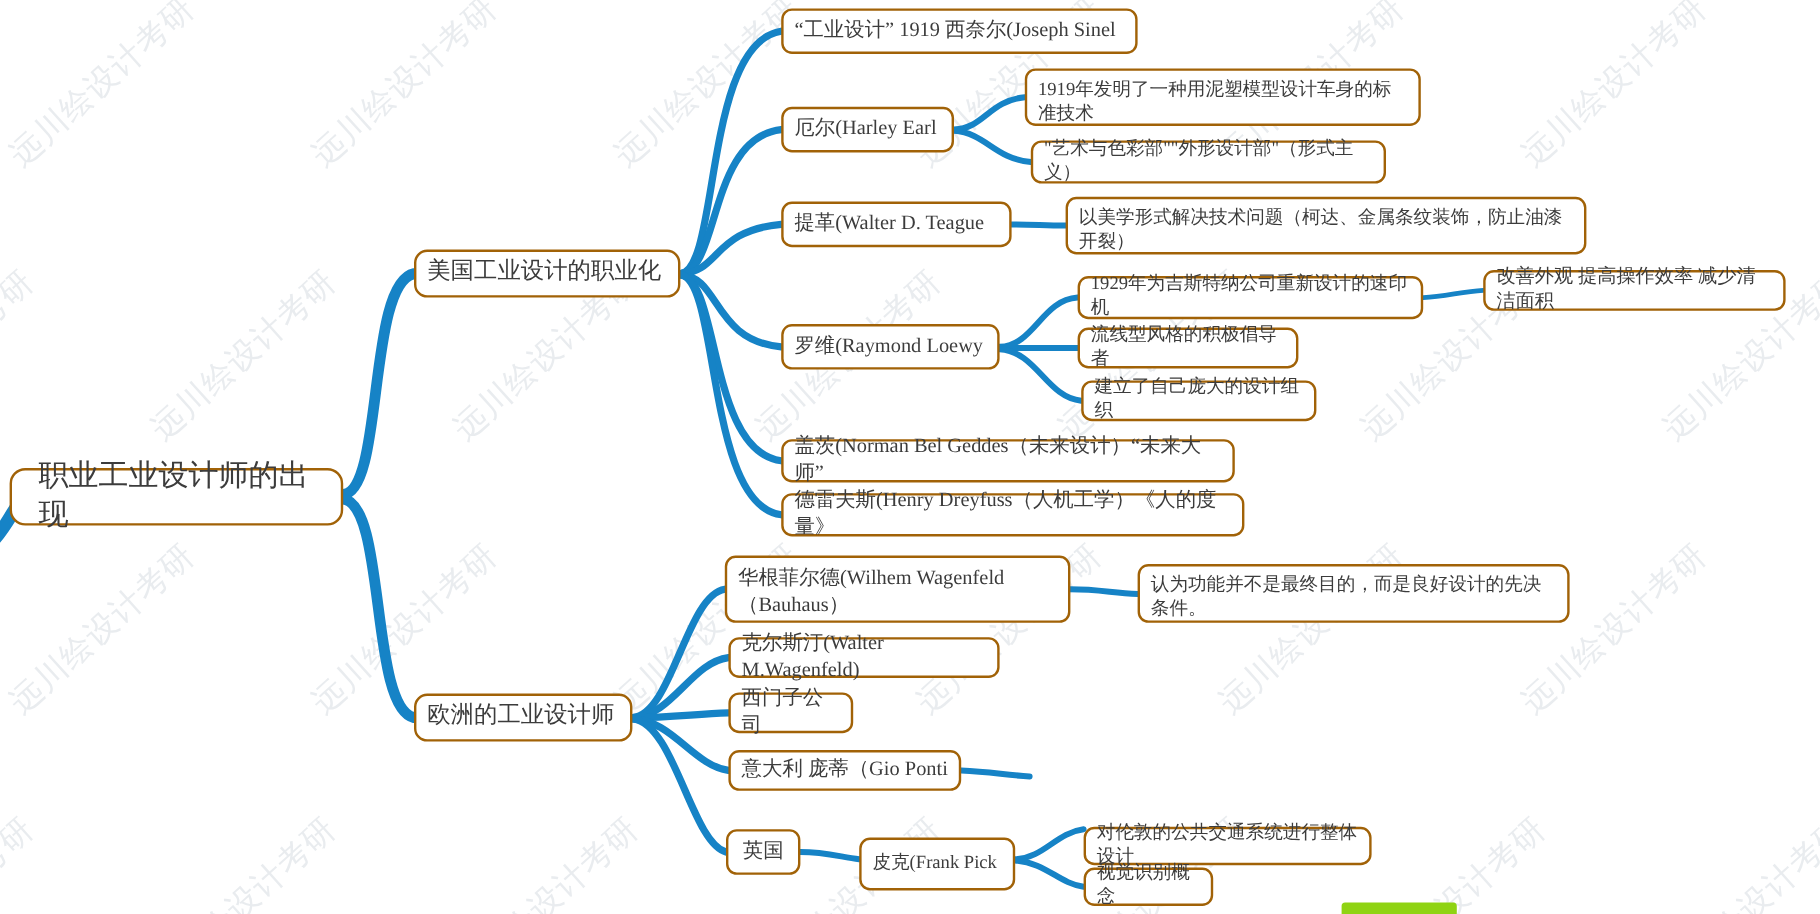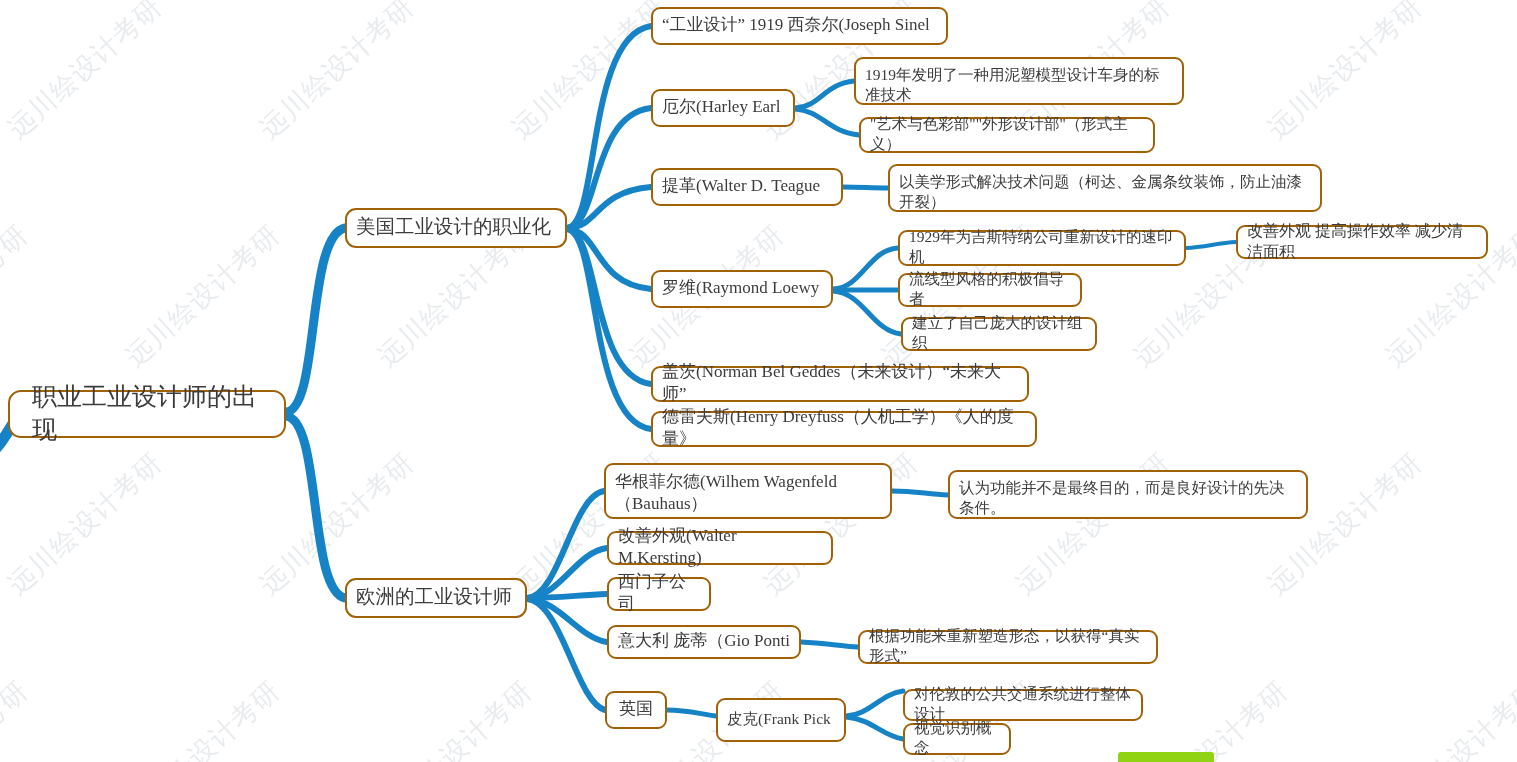--- a/index.html
+++ b/index.html
@@ -220,31 +220,28 @@
       <div class="node level2" style="left: 651px; top: 411px; width: 386px; height: 36px;">
         <span>德雷夫斯(Henry Dreyfuss（人机工学）《人的度量》</span>
       </div>
       <div class="node level2 wrap" style="left: 604px; top: 463px; width: 288px; height: 56px;">
         <span>华根菲尔德(Wilhem Wagenfeld（Bauhaus）</span>
       </div>
       <div class="node level3 wrap" style="left: 948px; top: 470px; width: 360px; height: 49px; justify-content: center;">
         <span>认为功能并不是最终目的，而是良好设计的先决条件。</span>
       </div>
       <div class="node level2" style="left: 607px; top: 531px; width: 226px; height: 34px;">
-        <span>改善外观(Walter M.Kersting)</span>
+        <span>克尔斯汀(Walter M.Wagenfeld)</span>
       </div>
       <div class="node level2" style="left: 607px; top: 577px; width: 104px; height: 34px;">
         <span>西门子公司</span>
       </div>
       <div class="node level2" style="left: 607px; top: 625px; width: 194px; height: 34px;">
         <span>意大利  庞蒂（Gio Ponti</span>
       </div>
-      <div class="node level3" style="left: 858px; top: 630px; width: 300px; height: 34px;">
-        <span>根据功能来重新塑造形态，以获得“真实形式”</span>
-      </div>
       <div class="node level2" style="left: 605px; top: 691px; width: 62px; height: 38px; justify-content: center;">
         <span>英国</span>
       </div>
       <div class="node level3" style="left: 716px; top: 698px; width: 130px; height: 44px;">
         <span>皮克(Frank Pick</span>
       </div>
       <div class="node level3" style="left: 903px; top: 689px; width: 240px; height: 32px;">
         <span>对伦敦的公共交通系统进行整体设计</span>
       </div>
       <div class="node level3" style="left: 903px; top: 723px; width: 108px; height: 32px;">

